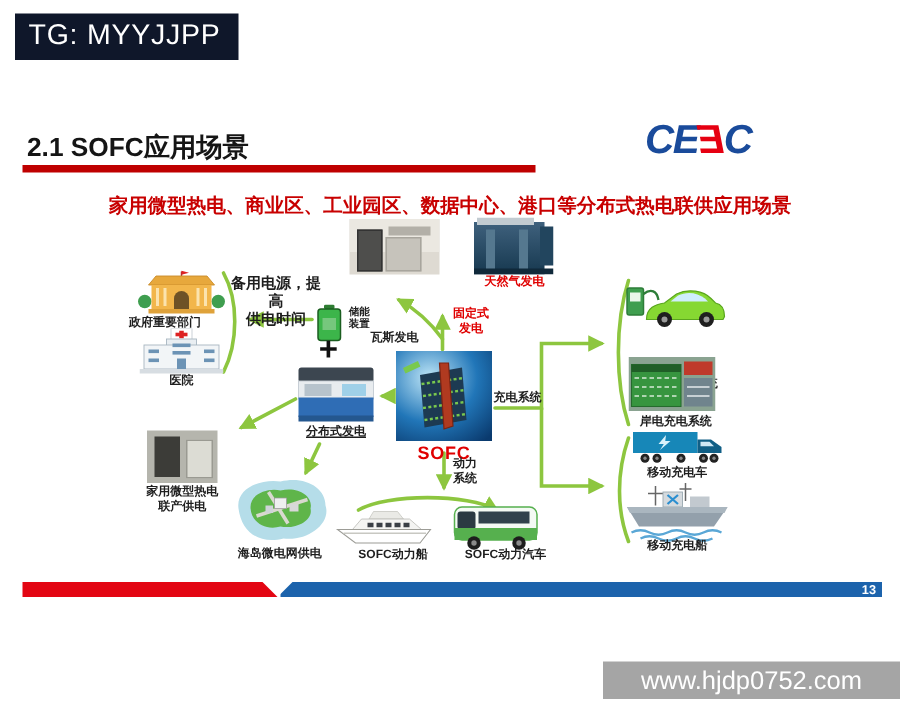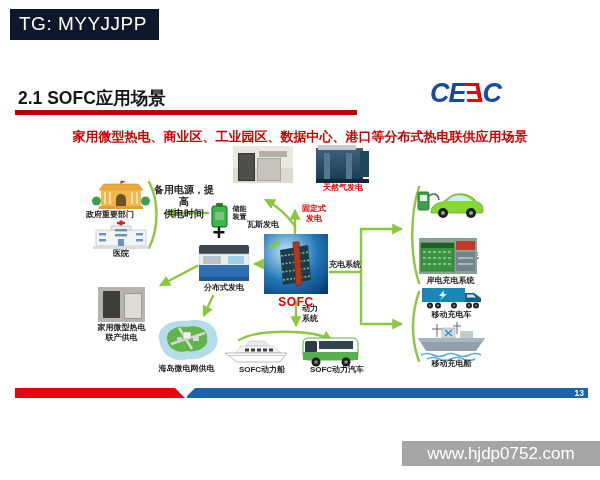--- a/index.html
+++ b/index.html
@@ -122,21 +122,21 @@
   <div class="lbl plus" style="left:209px;top:222px;width:20px;">+</div>
 
   <svg class="abs" style="left:198px;top:243px;" width="52" height="40" viewBox="0 0 52 40">
     <rect x="1" y="2" width="50" height="10" rx="2" fill="#3c4650"></rect>
     <rect x="1" y="11" width="50" height="12" fill="#e8ecef" stroke="#c3cbd1" stroke-width="0.6"></rect>
     <rect x="5" y="13" width="18" height="8" fill="#b7c3cc"></rect>
     <rect x="30" y="13" width="16" height="8" fill="#9fd0e8"></rect>
     <rect x="1" y="22" width="50" height="13" fill="#2f6db5"></rect>
     <rect x="1" y="34" width="50" height="4" fill="#24578f"></rect>
   </svg>
-  <div class="lbl" style="left:194px;top:283px;width:60px;">分布式发电</div>
+  <div class="lbl" style="left:194px;top:283px;width:60px;text-decoration:underline;">分布式发电</div>
 
   <svg class="abs" style="left:264px;top:234px;" width="64" height="60" viewBox="0 0 64 60">
     <defs>
         <radialGradient id="sb" cx="0.35" cy="0.3" r="0.9">
       <stop offset="0" stop-color="#bfe6f7"></stop>
           <stop offset="0.55" stop-color="#2176b8"></stop>
           <stop offset="1" stop-color="#0a3a6e"></stop>
         </radialGradient>
       </defs>
     <rect x="0" y="0" width="64" height="60" fill="url(#sb)"></rect>

